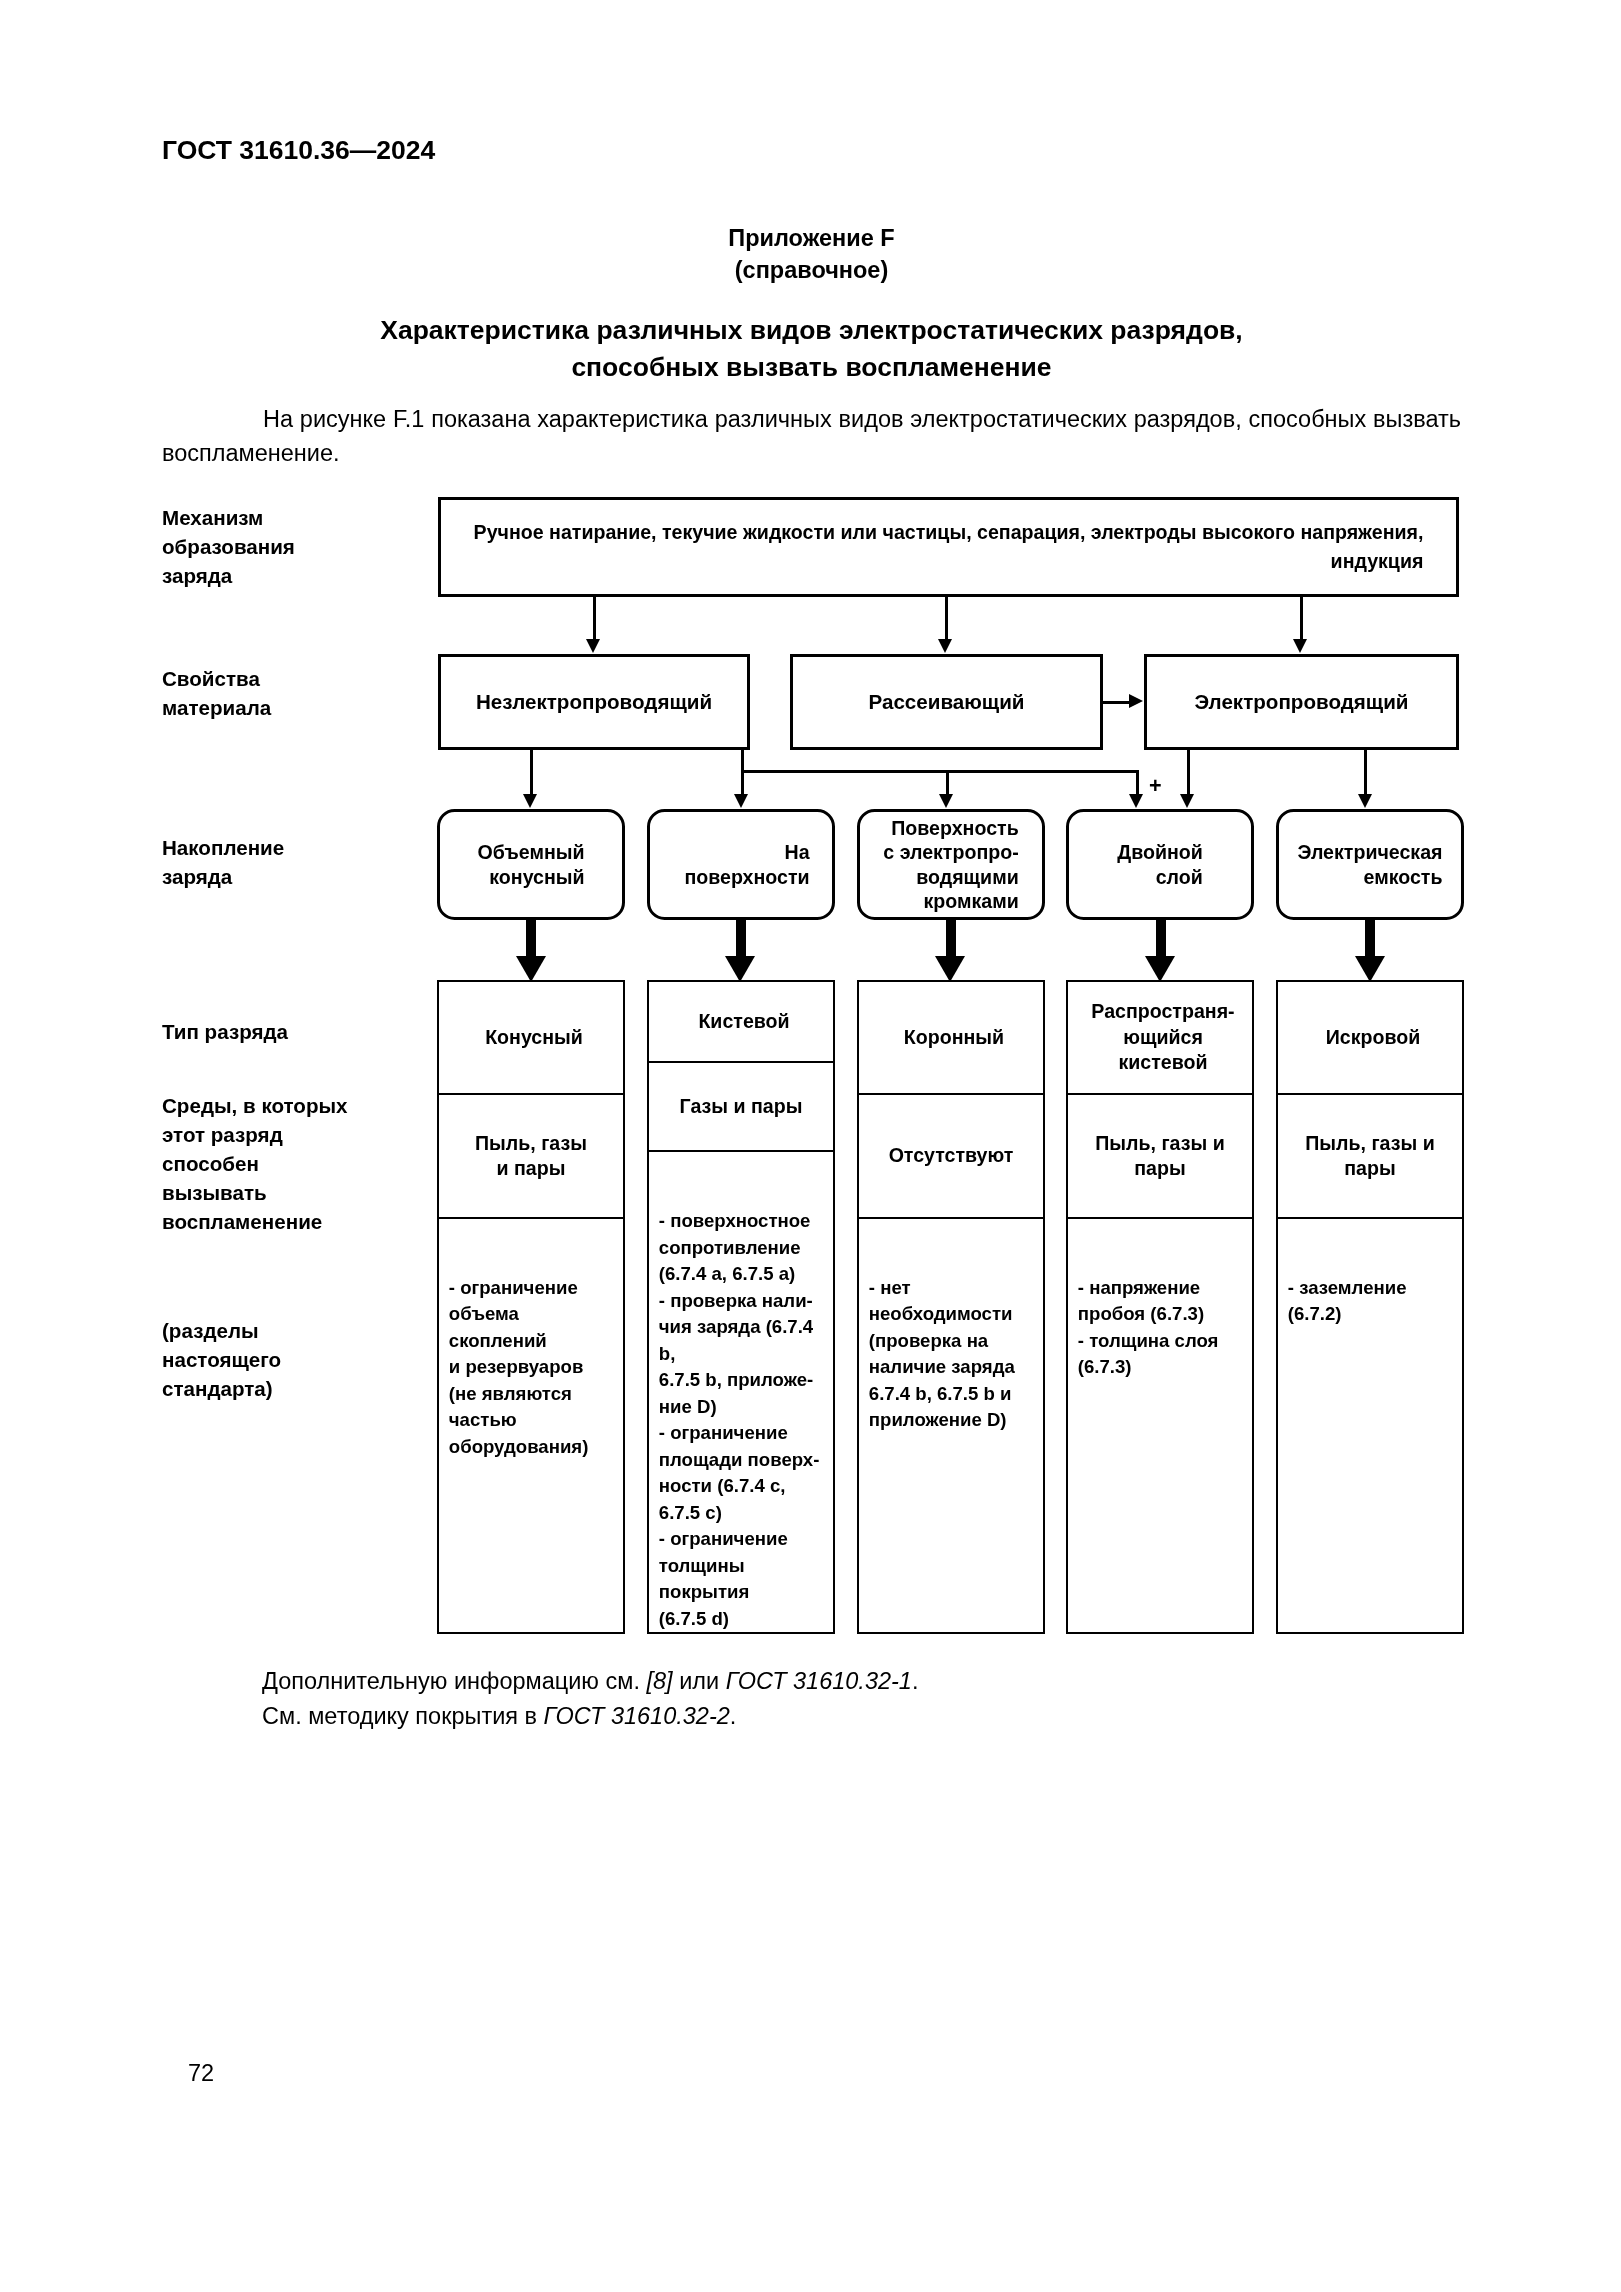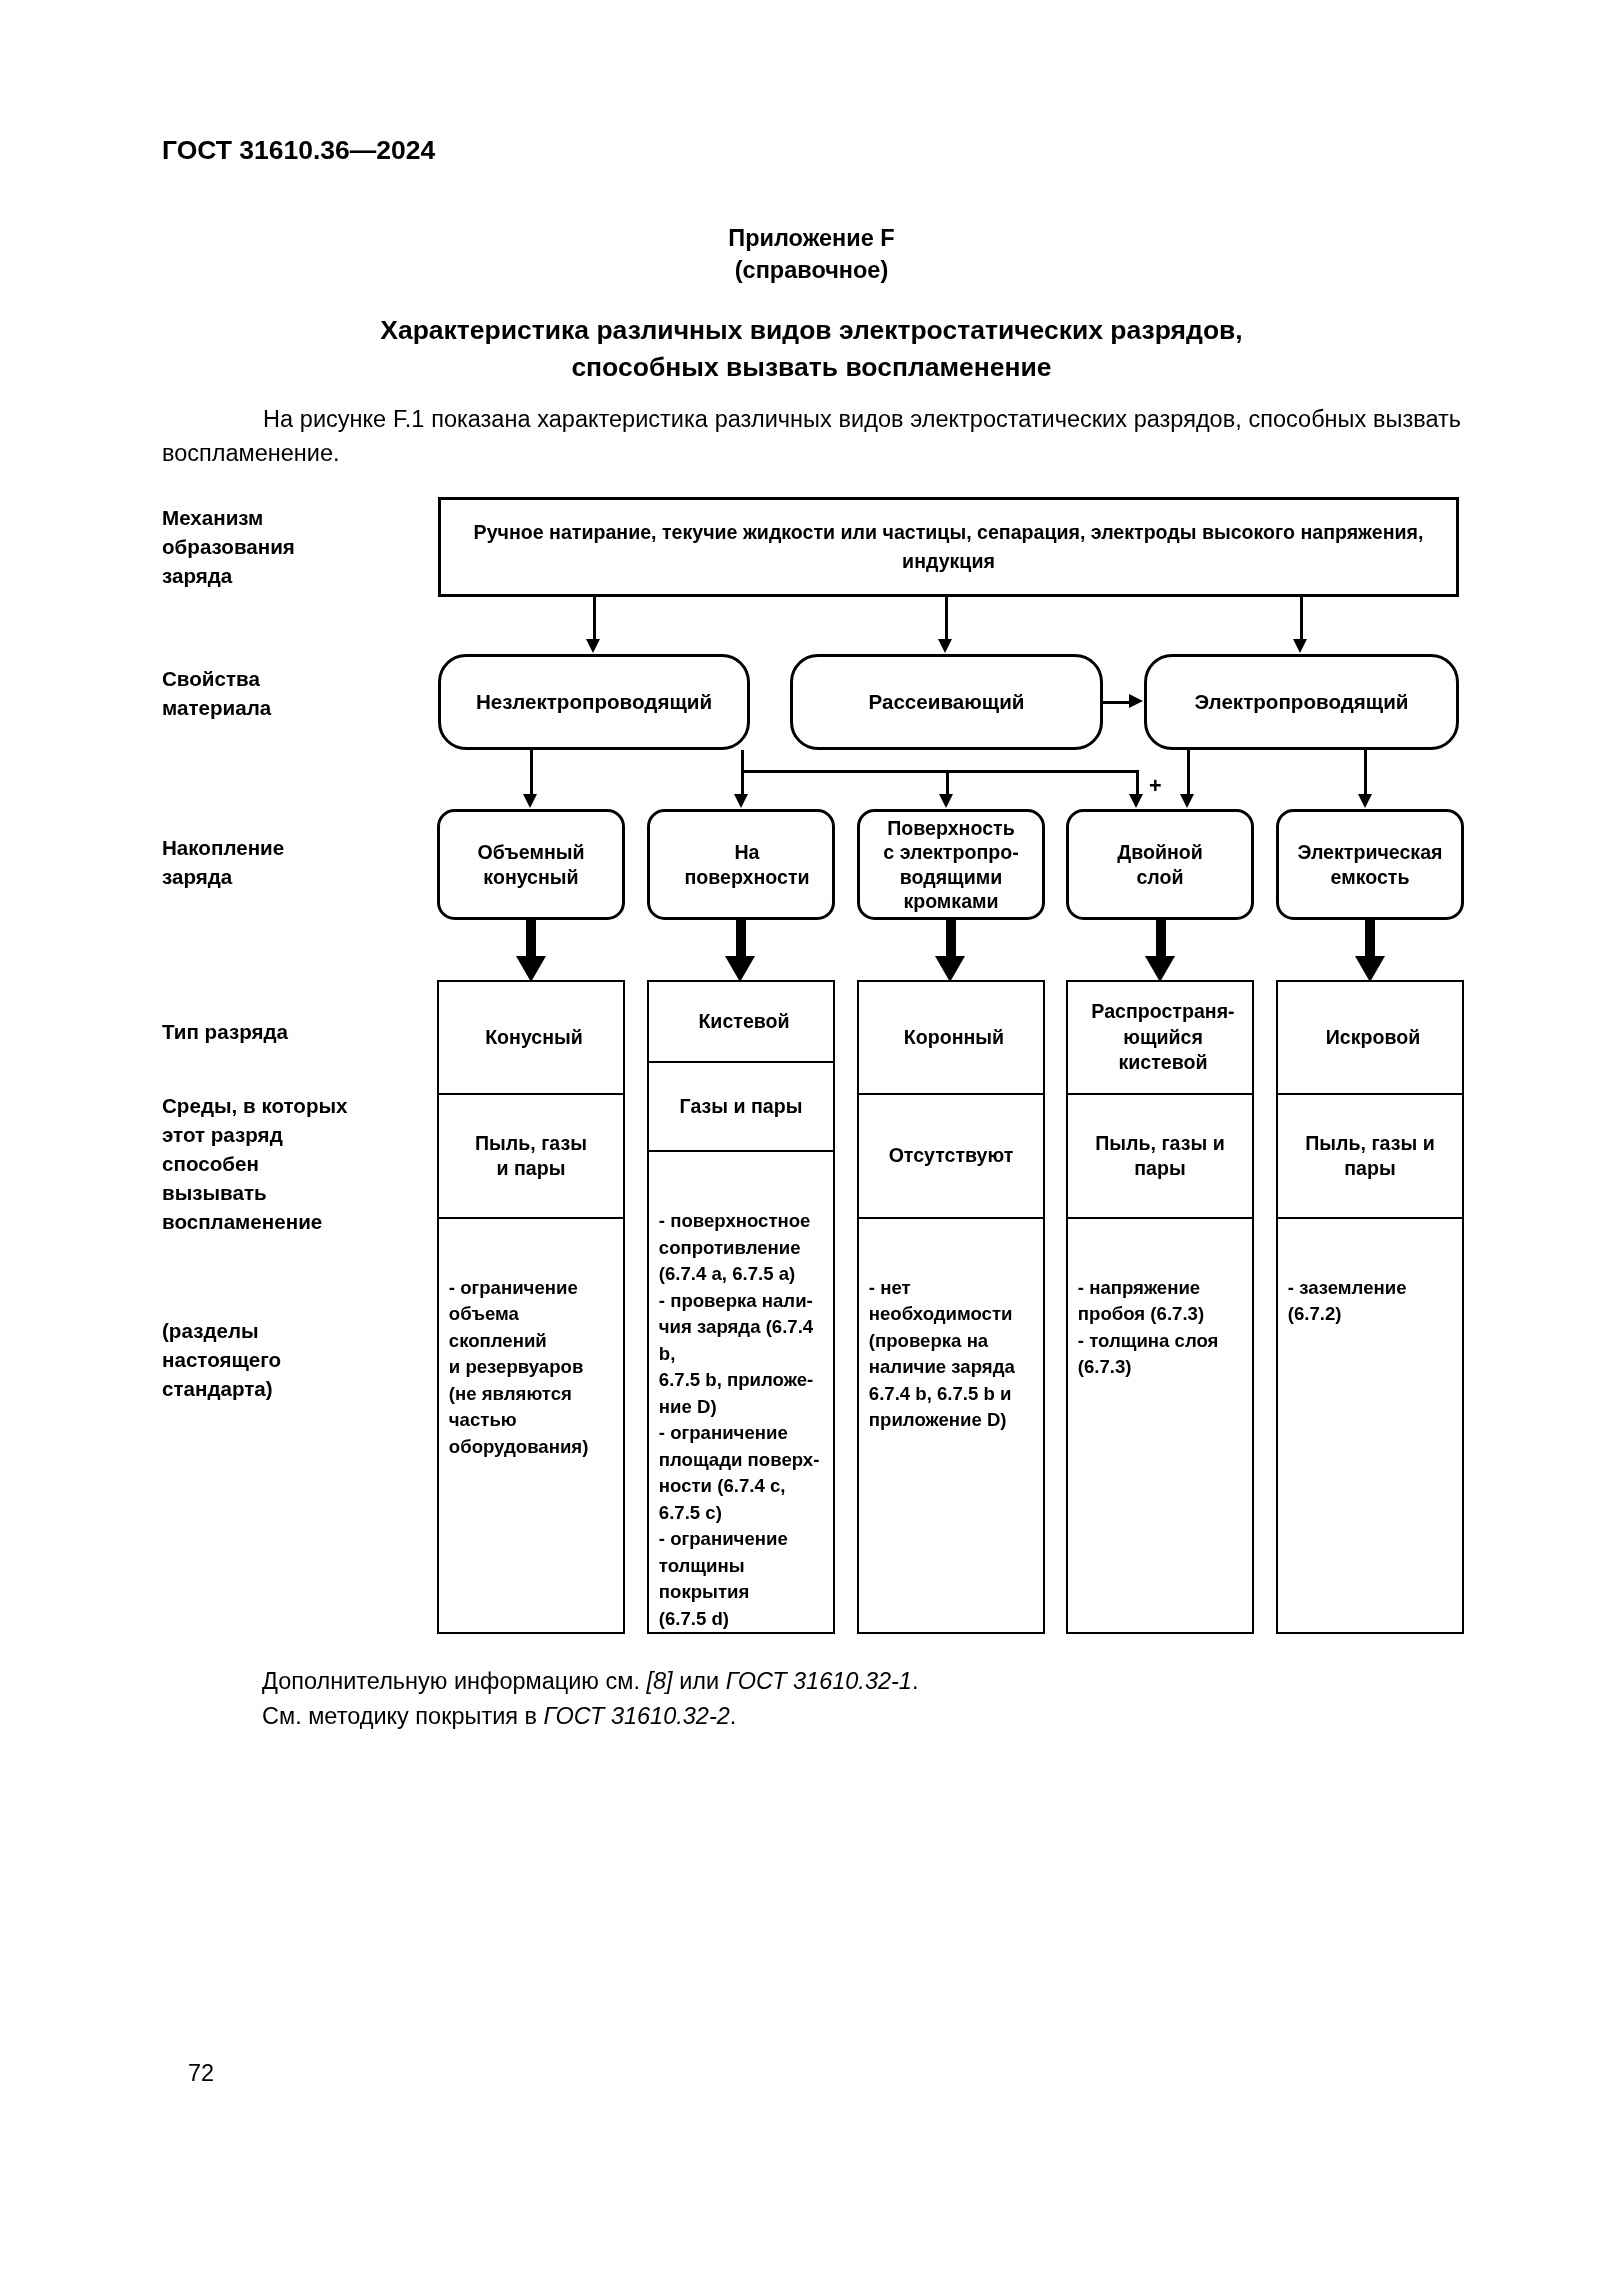--- a/index.html
+++ b/index.html
@@ -15,24 +15,24 @@
   .appendix{font-size:23.5px; font-weight:bold; line-height:32px;}
   .fig-title{font-size:26.5px; font-weight:bold; line-height:37px;}
   .body-text{font-size:23.5px; line-height:34px;}
   .intro{left:162px; width:1299px; text-align:justify; text-indent:101px;}
   .footer-line{left:262px; font-size:23.5px;}
   .pagenum{left:188px; top:2060px; font-size:23.5px;}
   
   #diagram{position:absolute; left:0; top:495px; width:1621px; height:1152px;}
   .lbl{position:absolute; left:162px; width:272px; font-weight:bold; font-size:20.6px; line-height:29px; white-space:pre-line;}
   .box{position:absolute; border:3.9px solid #000; background:#fff; box-sizing:border-box;
-       display:flex; align-items:center; justify-content:center; text-align:center;
+       display:flex; align-items:center; justify-content:center; text-align:right;
        font-weight:bold; white-space:pre-line;}
   .mech{font-size:19.6px; line-height:29px; padding:0 3.9px;}
-  .mat{font-size:20.6px;border-radius:28px;}
+  .mat{font-size:20.6px;}
   .rbox{border-radius:17.6px; font-size:19.6px; line-height:24.5px;}
   .vline{position:absolute; width:2.9px; background:#000;}
   .hline{position:absolute; height:2.9px; background:#000;}
   .ah-d{position:absolute; width:0; height:0; border-left:7.8px solid transparent; border-right:7.8px solid transparent; border-top:14.7px solid #000;}
   .ah-r{position:absolute; width:0; height:0; border-top:7.8px solid transparent; border-bottom:7.8px solid transparent; border-left:14.7px solid #000;}
   .t-shaft{position:absolute; width:9.8px; background:#000;}
   .t-head{position:absolute; width:0; height:0; border-left:15.7px solid transparent; border-right:15.7px solid transparent; border-top:26.5px solid #000;}
   .plus{position:absolute; font-size:21.6px; font-weight:bold;}
   .col{position:absolute; top:485px; width:188px; height:654px; border:2.9px solid #000; box-sizing:border-box;
        background:#fff; display:flex; flex-direction:column;}

